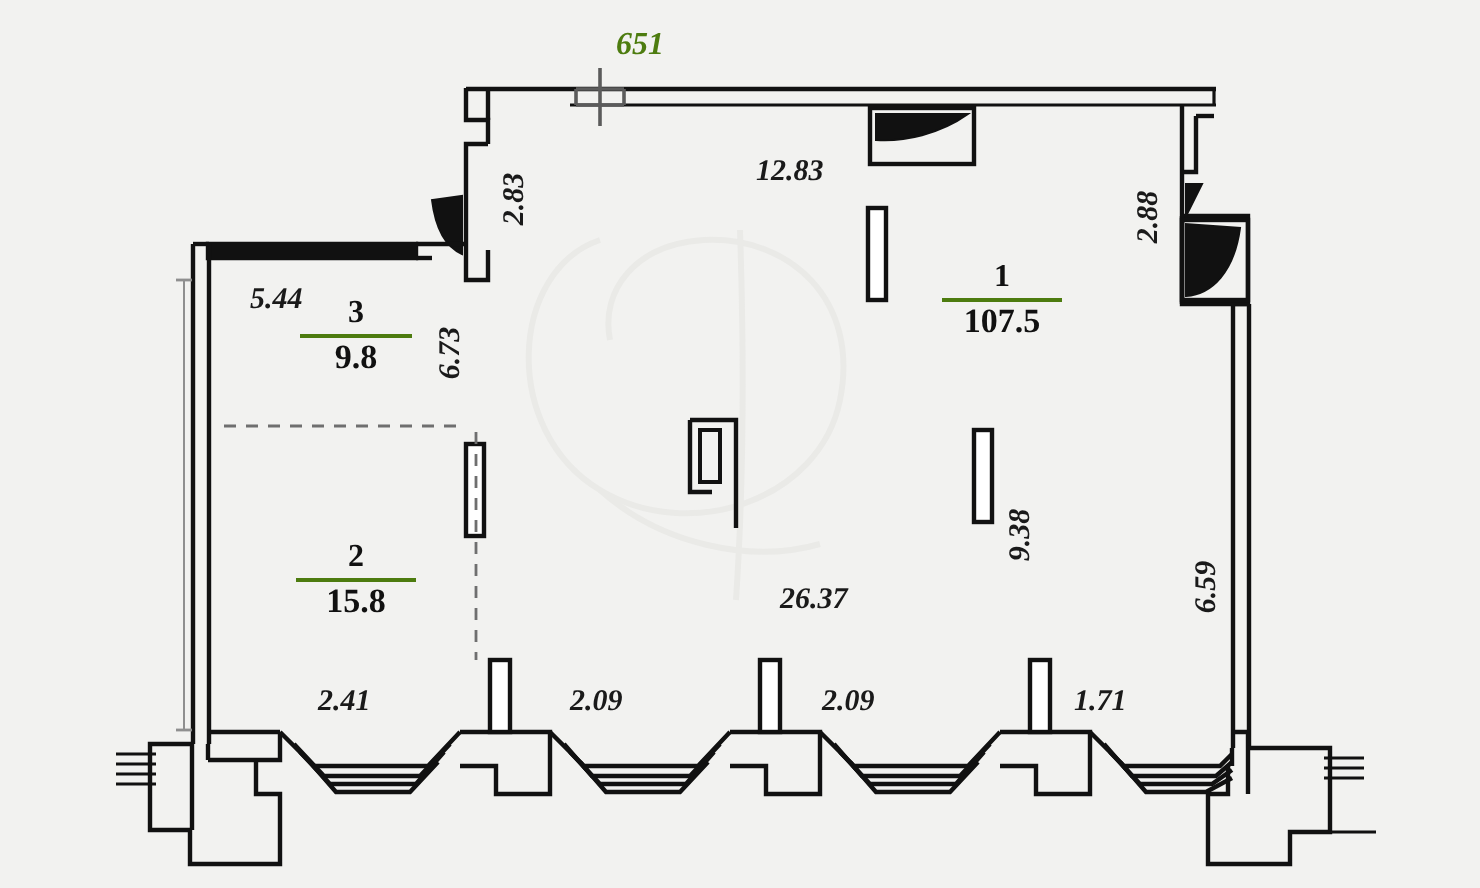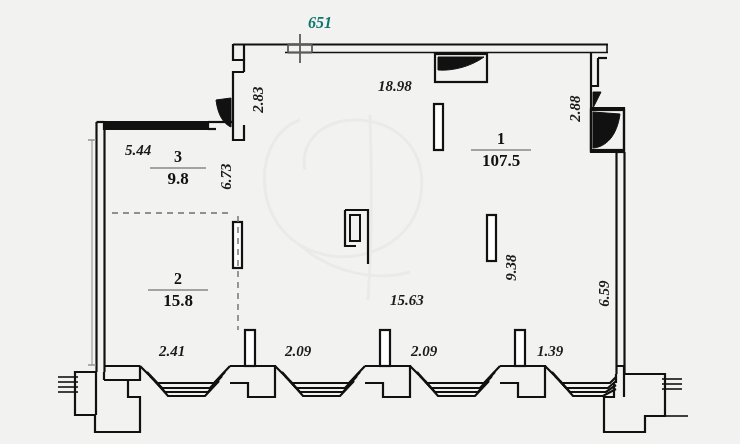--- a/index.html
+++ b/index.html
@@ -50,30 +50,30 @@
     white-space: nowrap;
   }
   .room .num {
     font-size: 16px;
     display: block;
     padding-bottom: 1px;
   }
   .room .area {
     font-size: 17px;
     display: block;
-    border-top: 2px solid #a3a3a3;
+    border-top: 2px solid #4d7c0f;
     padding-top: 1px;
   }
   .axis-label {
     position: absolute;
     font-family: "Liberation Serif", "DejaVu Serif", serif;
     font-weight: bold;
     font-style: italic;
     font-size: 16px;
-    color: #0f766e;
+    color: #4d7c0f;
     white-space: nowrap;
   }
 </style>
 </head>
 <body>
 
 <div id="plan-root">
 
   <svg id="plan-svg" viewBox="0 0 740 444">
 
@@ -232,33 +232,33 @@
       <line x1="662" y1="379" x2="682" y2="379"></line>
       <line x1="662" y1="384" x2="682" y2="384"></line>
       <line x1="662" y1="389" x2="682" y2="389"></line>
       <line x1="665" y1="416" x2="688" y2="416"></line>
     </g>
 
   </svg>
 
   <div class="axis-label" style="left:308px; top:14px;">651</div>
 
-  <div class="lbl lbl-dim" style="left:378px; top:79px;">18.98</div>
+  <div class="lbl lbl-dim" style="left:378px; top:79px;">12.83</div>
 
   <div class="lbl lbl-dim" style="left:125px; top:143px;">5.44</div>
 
-  <div class="lbl lbl-dim" style="left:390px; top:293px;">15.63</div>
+  <div class="lbl lbl-dim" style="left:390px; top:293px;">26.37</div>
 
   <div class="lbl lbl-dim" style="left:159px; top:344px;">2.41</div>
 
   <div class="lbl lbl-dim" style="left:285px; top:344px;">2.09</div>
 
   <div class="lbl lbl-dim" style="left:411px; top:344px;">2.09</div>
 
-  <div class="lbl lbl-dim" style="left:537px; top:344px;">1.39</div>
+  <div class="lbl lbl-dim" style="left:537px; top:344px;">1.71</div>
 
   <div class="lbl lbl-dim lbl-vert" style="left:238px; top:92px; width:40px; text-align:center;">2.83</div>
 
   <div class="lbl lbl-dim lbl-vert" style="left:555px; top:101px; width:40px; text-align:center;">2.88</div>
 
   <div class="lbl lbl-dim lbl-vert" style="left:206px; top:169px; width:40px; text-align:center;">6.73</div>
 
   <div class="lbl lbl-dim lbl-vert" style="left:491px; top:260px; width:40px; text-align:center;">9.38</div>
 
   <div class="lbl lbl-dim lbl-vert" style="left:584px; top:286px; width:40px; text-align:center;">6.59</div>

